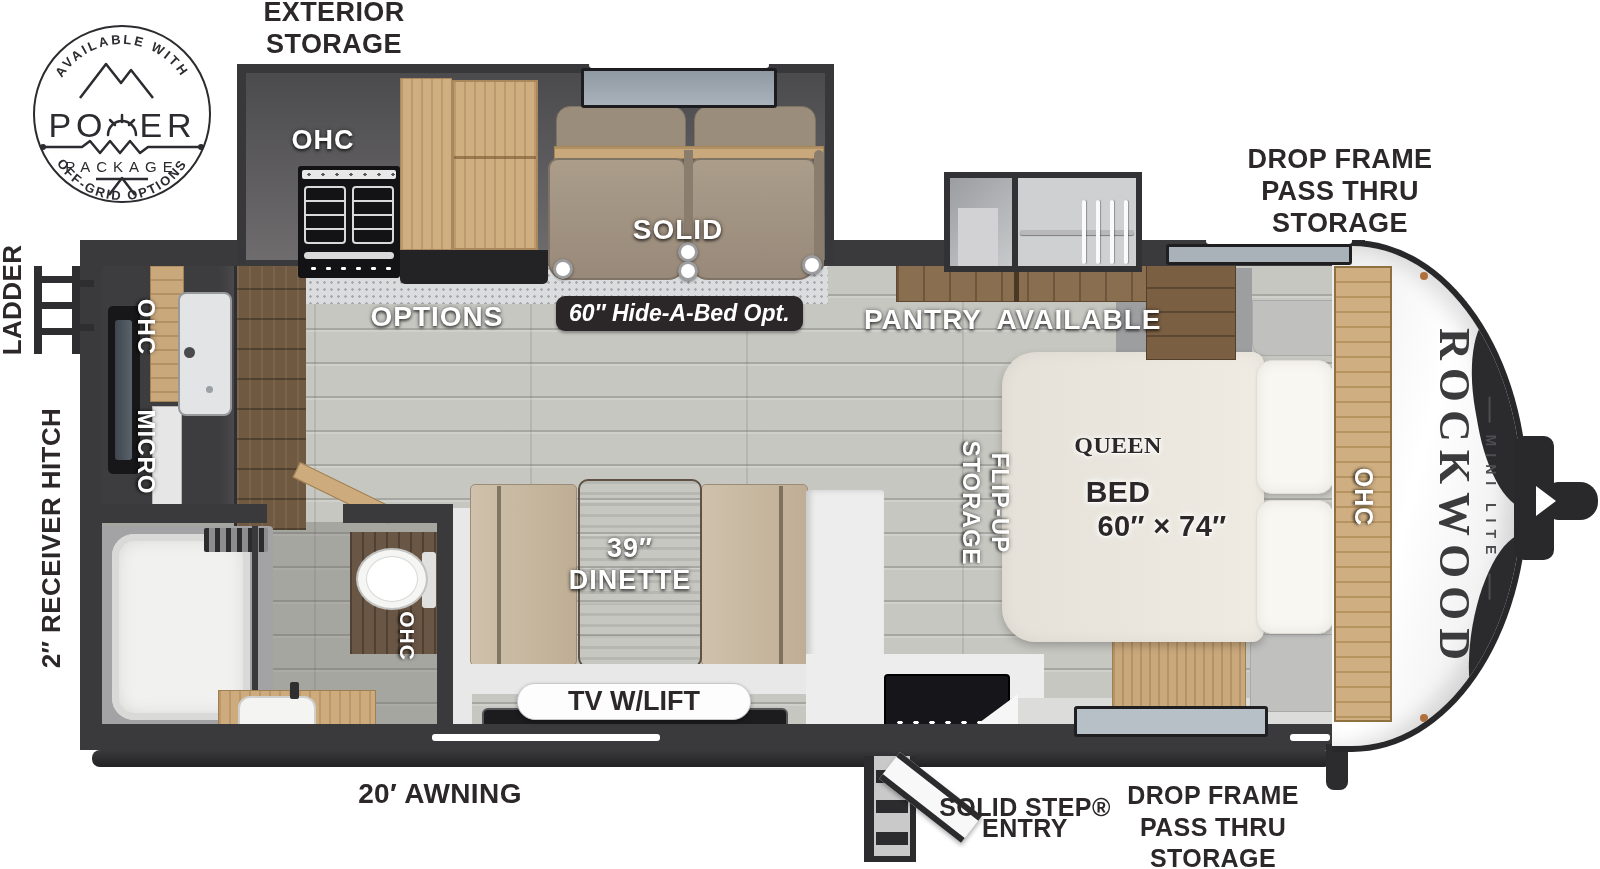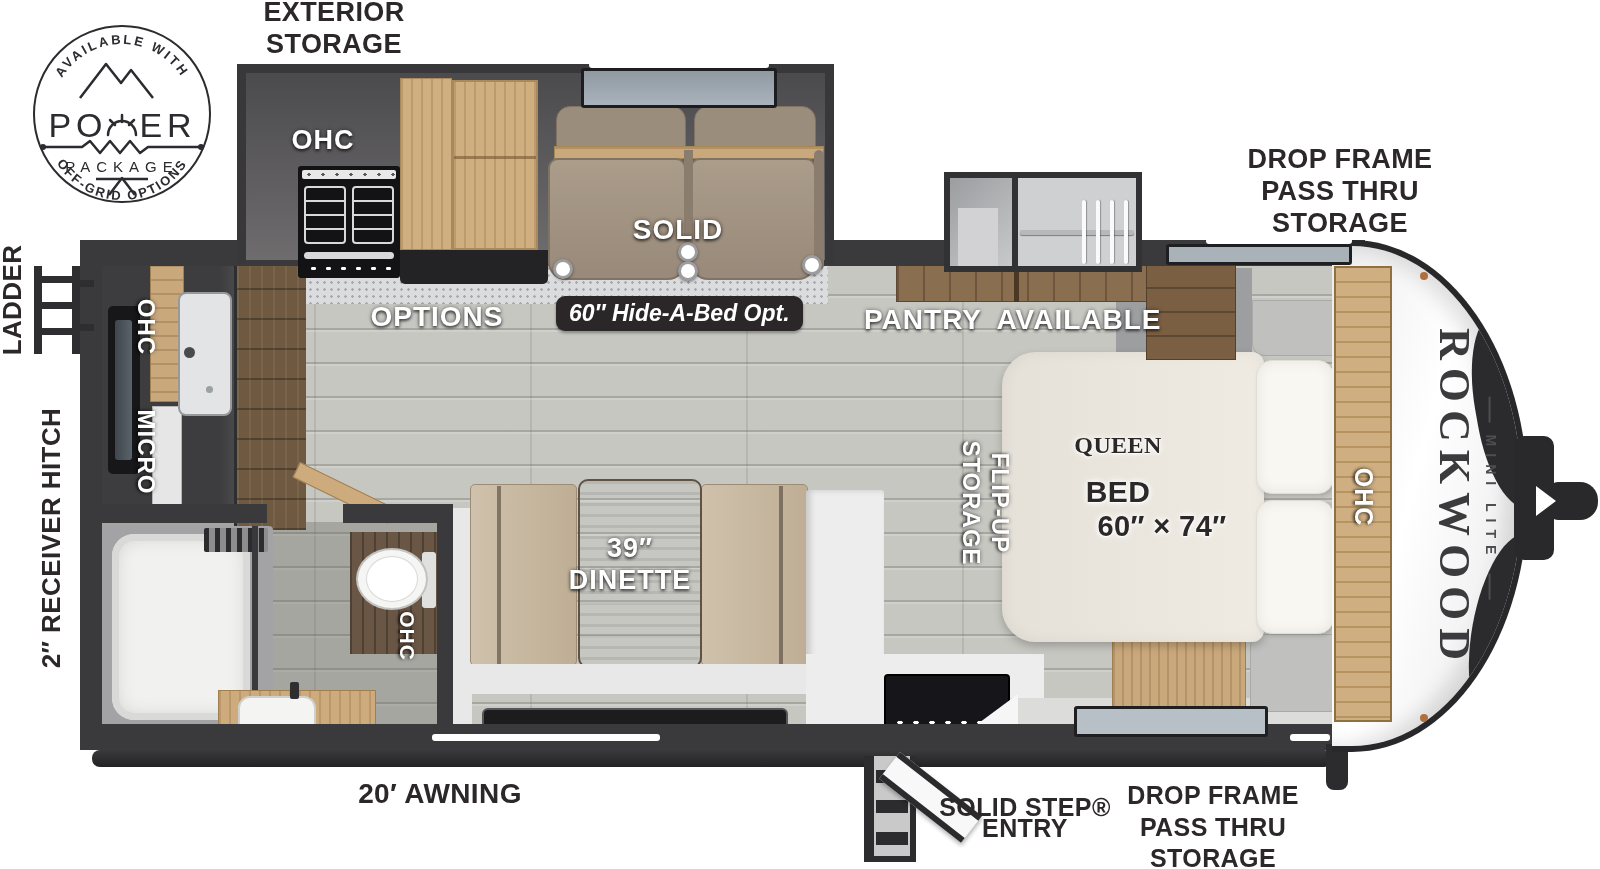--- a/index.html
+++ b/index.html
@@ -198,20 +198,21 @@
   <div class="ctr cw" style="left:986px;top:503px;">
     <div class="wl" style="font-size:24px;line-height:29px;">FLIP-UP</div>
     <div class="wl" style="font-size:24px;line-height:29px;">STORAGE</div>
   </div>
   <div class="ctr dl glow" style="left:1118px;top:446px;font-size:24px;font-family:Liberation Serif, serif;">QUEEN</div>
   <div class="ctr dl glow" style="left:1118px;top:492px;font-size:30px;">BED</div>
   <div class="ctr dl glow" style="left:1118px;top:527px;font-size:29px;margin-left:44px;">60″ × 74″</div>
   <div class="ctr cw wl" style="left:1363px;top:497px;font-size:25px;">OHC</div>
   <div class="ctr wl" style="left:630px;top:549px;font-size:27px;">39″</div>
   <div class="ctr wl" style="left:630px;top:581px;font-size:27px;">DINETTE</div>
+  <div class="a" style="left:517px;top:683px;width:234px;height:37px;background:#fdfdfd;border:1px solid #c9c9c9;border-radius:18px;box-shadow:0 2px 4px rgba(0,0,0,.3);text-align:center;line-height:35px;font-weight:800;font-size:27px;color:#2c2728;"><span>TV W/LIFT</span></div>
 
   <div class="ctr dl" style="left:334px;top:13px;font-size:27px;">EXTERIOR</div>
   <div class="ctr dl" style="left:334px;top:45px;font-size:27px;">STORAGE</div>
   <div class="ctr dl" style="left:1340px;top:160px;font-size:27px;">DROP FRAME</div>
   <div class="ctr dl" style="left:1340px;top:192px;font-size:27px;">PASS THRU</div>
   <div class="ctr dl" style="left:1340px;top:224px;font-size:27px;">STORAGE</div>
   <div class="ctr ccw dl" style="left:12px;top:300px;font-size:26px;">LADDER</div>
   <div class="ctr ccw dl" style="left:51px;top:538px;font-size:26px;">2″ RECEIVER HITCH</div>
   <div class="ctr dl" style="left:440px;top:794px;font-size:28px;">20′ AWNING</div>
   <div class="ctr dl" style="left:1025px;top:807px;font-size:25px;">SOLID STEP®</div>

